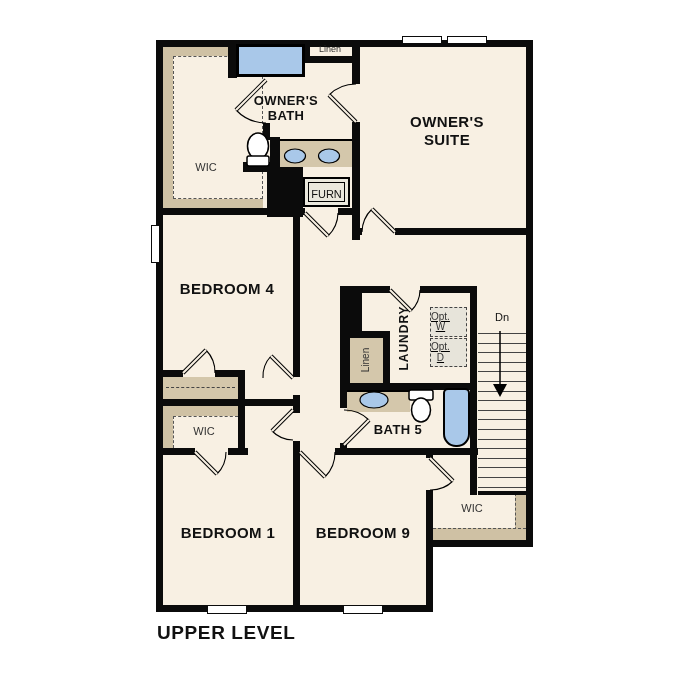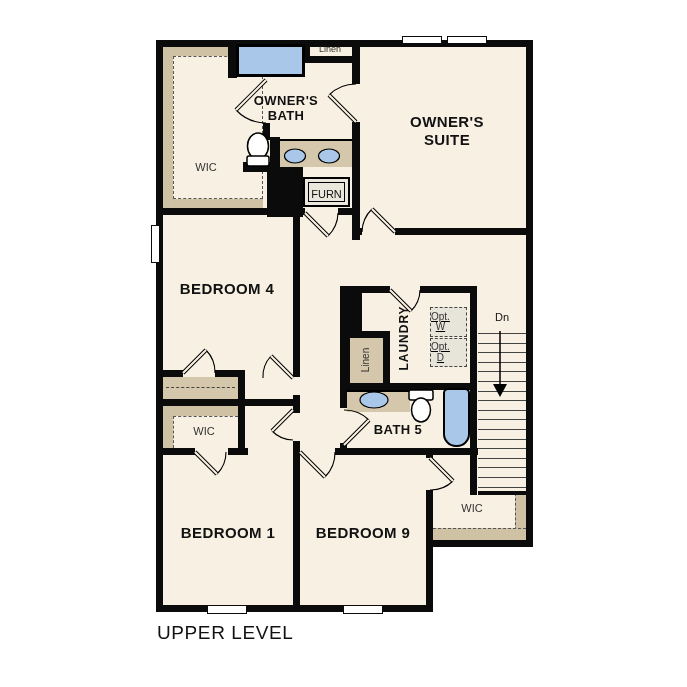--- a/index.html
+++ b/index.html
@@ -18,21 +18,21 @@
   .vert{transform:translate(-50%,-50%) rotate(-90deg);}
   .dashbox{position:absolute;border:1px dashed #555;box-sizing:border-box;}
   .optbox{position:absolute;border:1px dashed #444;background:var(--optbox);box-sizing:border-box;
           display:flex;align-items:center;justify-content:flex-start;text-decoration:underline;}
   .stairs{position:absolute;background:repeating-linear-gradient(180deg,#444 0px,#444 1px,transparent 1px,transparent 9.6px);}
   svg.overlay{position:absolute;left:0;top:0;pointer-events:none;}
   .tub{position:absolute;background:var(--blue);box-sizing:border-box;}
   .furn{position:absolute;border:2px solid #000;background:#eae8dd;box-sizing:border-box;}
   .furn .inner{position:absolute;left:3px;top:3px;right:3px;bottom:3px;border:1px solid #000;
        display:flex;align-items:flex-end;justify-content:center;}
-  #title{position:absolute;font-weight:normal;color:#111;font-size:19px;letter-spacing:.6px;text-align:center;}
+  #title{position:absolute;font-weight:bold;color:#111;font-size:19px;letter-spacing:.6px;text-align:center;}
 </style>
 </head>
 <body>
 
 <div id="canvas">
 
   <div class="floor" style="left:156px;top:40px;width:377px;height:507px;"></div>
   <div class="floor" style="left:156px;top:40px;width:277px;height:572px;"></div>
 
   <div class="tan2" style="left:163px;top:47px;width:100px;height:161px;"></div>

